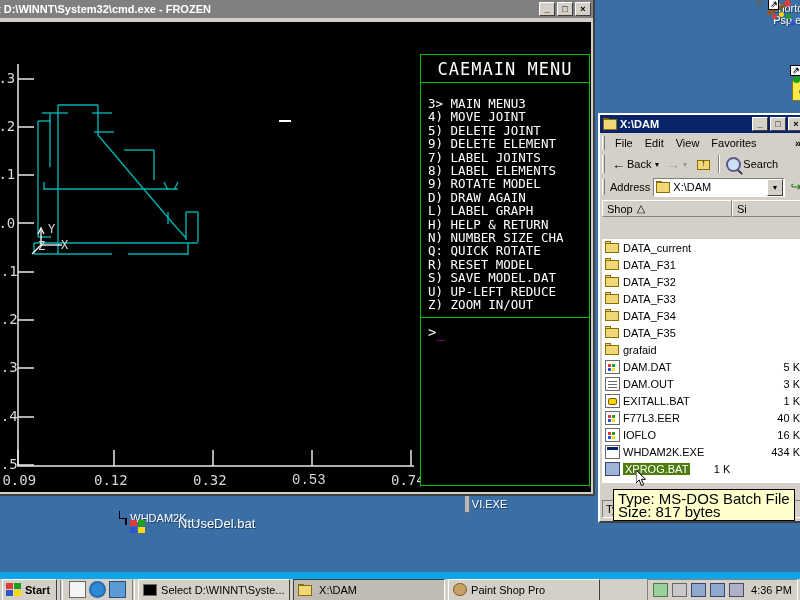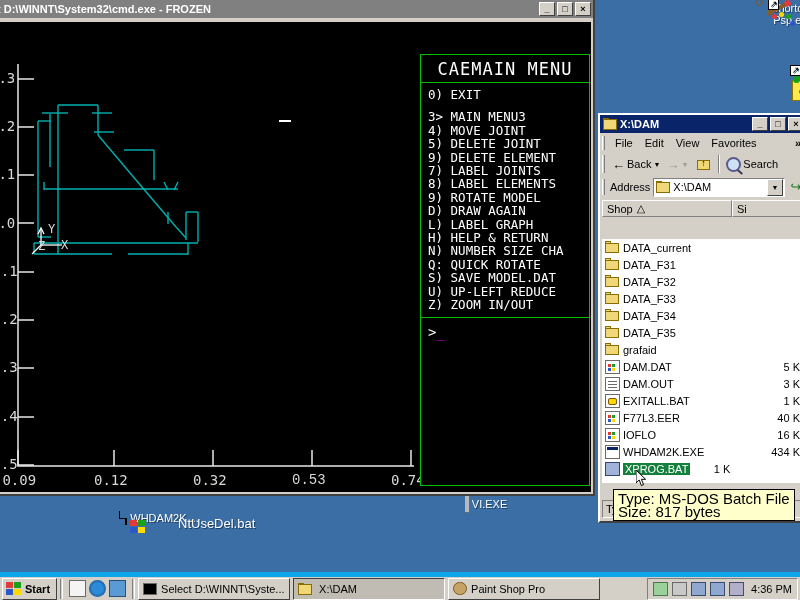--- a/index.html
+++ b/index.html
@@ -190,21 +190,21 @@
                border:1px solid #3a4a6a;}
 
   .tooltip { position: absolute; background: #ffffcc; border: 1px solid #000;
              font-size: 15px; padding: 2px 4px; line-height: 13px; color: #000; z-index: 50;
              white-space: nowrap; }
 
   .cursor-arrow { position: absolute; z-index: 60; width: 12px; height: 18px; }
 
   
   #taskbar { position: absolute; left: 0; bottom: 0; width: 800px; height: 28px;
-             background: #d4d0c8; border-top: 5px solid #0ea5e9; display: flex; align-items: center;
+             background: #d4d0c8; border-top: 7px solid #0ea5e9; display: flex; align-items: center;
              padding: 0 2px; gap: 3px; }
   .raised { border-top: 1px solid #fff; border-left: 1px solid #fff;
             border-right: 1px solid #404040; border-bottom: 1px solid #404040; }
   .sunken { border-top: 1px solid #808080; border-left: 1px solid #808080;
             border-right: 1px solid #fff; border-bottom: 1px solid #fff; }
   #startbtn { height: 22px; display: flex; align-items: center; gap: 3px;
               padding: 0 6px 0 3px; font-weight: bold; font-size: 11px; }
   .winflag { width: 16px; height: 14px; position: relative; }
   .winflag i { position: absolute; width: 7px; height: 6px; display: block; }
   .winflag .q1{left:0;top:0;background:#e03a3a;} .winflag .q2{left:8px;top:0;background:#1aa11a;}
@@ -385,34 +385,34 @@
 
         
         <span class="axis-label" style="left:52px; top:200px; font-size:12px;">Y</span>
         <span class="axis-label" style="left:65px; top:216px; font-size:12px;">X</span>
         <span class="axis-label" style="left:42px; top:217px; font-size:12px;">Z</span>
       </div>
 
       <div id="caemenu">
         <div class="hdr">CAEMAIN MENU</div>
         <div class="items">
-          <div>0) EXIT</div>
           <div class="gap"></div>
           <div>3&gt; MAIN MENU3</div>
           <div>4) MOVE JOINT</div>
           <div>5) DELETE JOINT</div>
           <div>9) DELETE ELEMENT</div>
           <div>7) LABEL JOINTS</div>
           <div>8) LABEL ELEMENTS</div>
           <div>9) ROTATE MODEL</div>
           <div>D) DRAW AGAIN</div>
           <div>L) LABEL GRAPH</div>
           <div>H) HELP &amp; RETURN</div>
           <div>N) NUMBER SIZE CHA</div>
           <div>Q: QUICK ROTATE</div>
+          <div>R) RESET MODEL</div>
           <div>S) SAVE MODEL.DAT</div>
           <div>U) UP-LEFT REDUCE</div>
           <div>Z) ZOOM IN/OUT</div>
         </div>
         <div class="prompt-sep"></div>
         <div class="prompt">
           <span>&gt;</span><span class="cursor">_</span>
         </div>
       </div>
     </div>
@@ -598,21 +598,21 @@
         </div>
         <div class="frow">
           <span class="ficon exe">
             <span class="bar"></span>
           </span>
           <span class="nm">WHDAM2K.EXE</span>
           <span class="sz">434 K</span>
         </div>
         <div class="frow sel" style="background: transparent; color: rgb(0, 0, 0);">
           <span class="ficon batsel"></span>
-          <span class="nm" style="background: #15803d; display: inline-block; flex: 0 0 auto; padding: 0px 2px; color: rgb(255, 255, 255);">XPROG.BAT</span>
+          <span class="nm" style="background: #4d7c0f; display: inline-block; flex: 0 0 auto; padding: 0px 2px; color: rgb(255, 255, 255);">XPROG.BAT</span>
           <span class="sz">1 K</span>
         </div>
       </div>
 
     <div class="statusbar">
       <span class="sb-pane" style="flex:1;">
         <span>Ty</span>
       </span>
       <span class="sb-pane" style="width:78px;">
         <span class="netpc">

